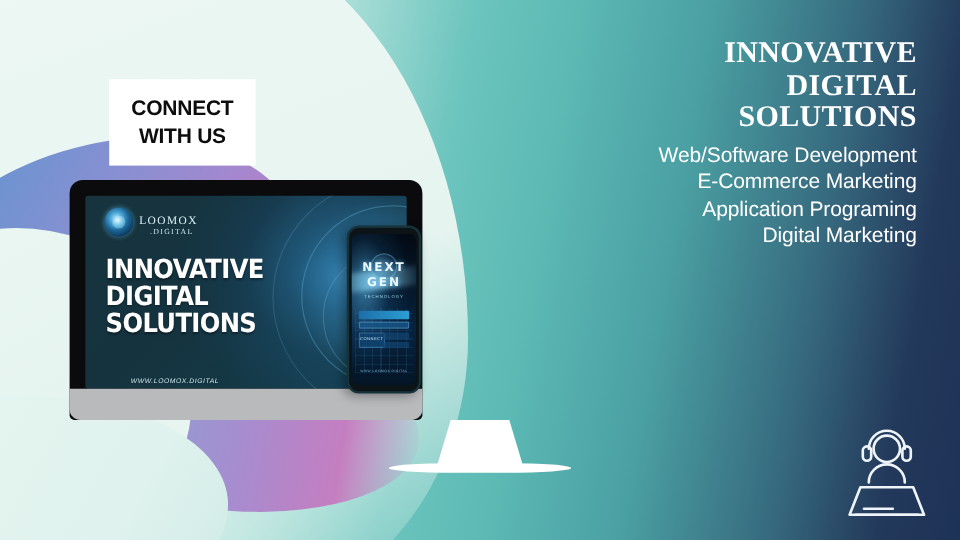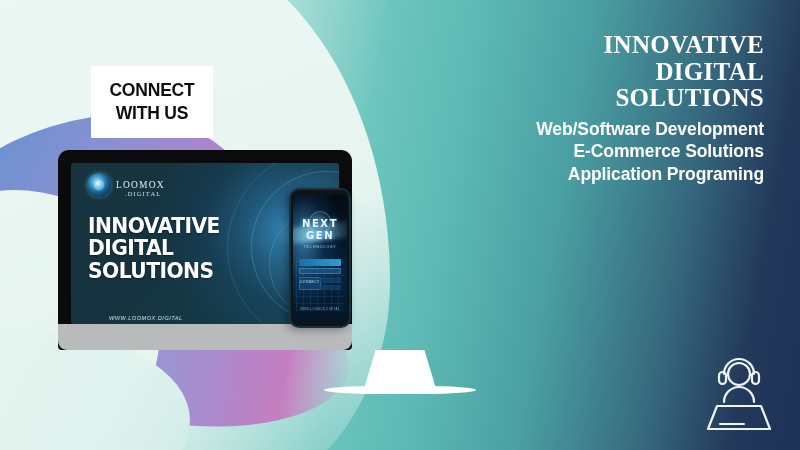--- a/index.html
+++ b/index.html
@@ -432,21 +432,21 @@
     position: absolute;
     right: 36px;
     top: 118px;
     width: 330px;
     text-align: right;
     color: #ffffff;
   }
   .services li {
     list-style: none;
     font-size: 17.5px;
-    font-weight: bold;
+    font-weight: normal;
     line-height: 22.4px;
     letter-spacing: -0.1px;
     white-space: nowrap;
   }
   .services ul { margin: 0; padding: 0; }
 
   .agent-icon {
     position: absolute;
     right: 22px;
     bottom: 14px;
@@ -523,22 +523,23 @@
 
   <div class="headline">
     <span>INNOVATIVE</span>
     <span>DIGITAL</span>
     <span>SOLUTIONS</span>
   </div>
 
   <div class="services">
     <ul>
       <li>Web/Software Development</li>
-      <li>E-Commerce Solutions</li>
+      <li>E-Commerce Marketing</li>
       <li>Application Programing</li>
+      <li>Digital Marketing</li>
     </ul>
   </div>
 
   <div class="agent-icon">
     <svg viewBox="0 0 78 92" width="78" height="92" fill="none" stroke="#eef4f8" stroke-width="2.2" stroke-linecap="round" stroke-linejoin="round">
       <path d="M24 30 A15 15 0 0 1 54 30"></path>
       <rect x="19" y="28" width="7" height="12" rx="3.5"></rect>
       <rect x="52" y="28" width="7" height="12" rx="3.5"></rect>
       <circle cx="39" cy="30" r="11"></circle>
       <path d="M24 58 A15 15 0 0 1 54 58"></path>

